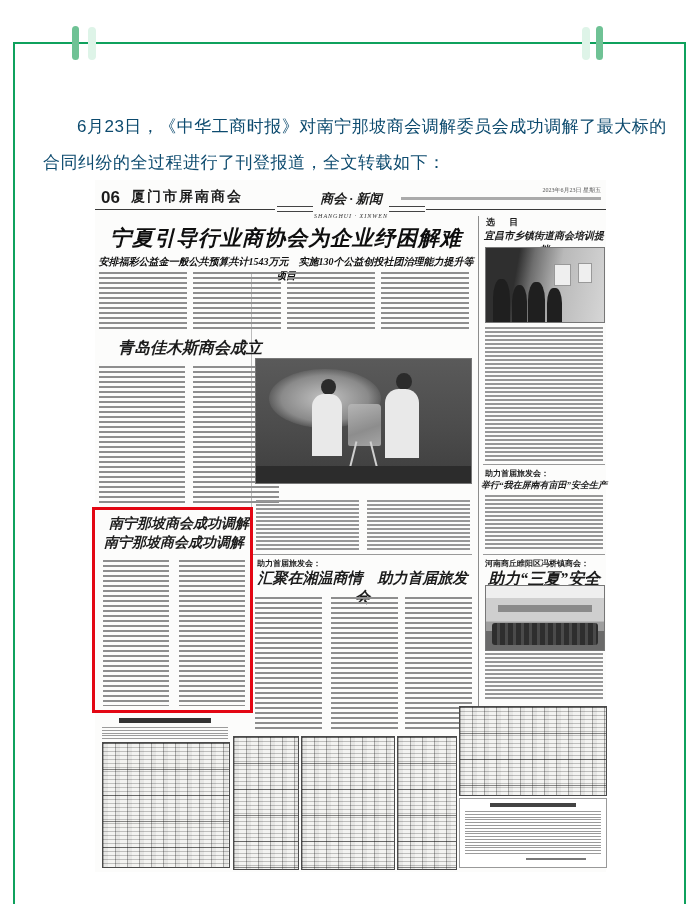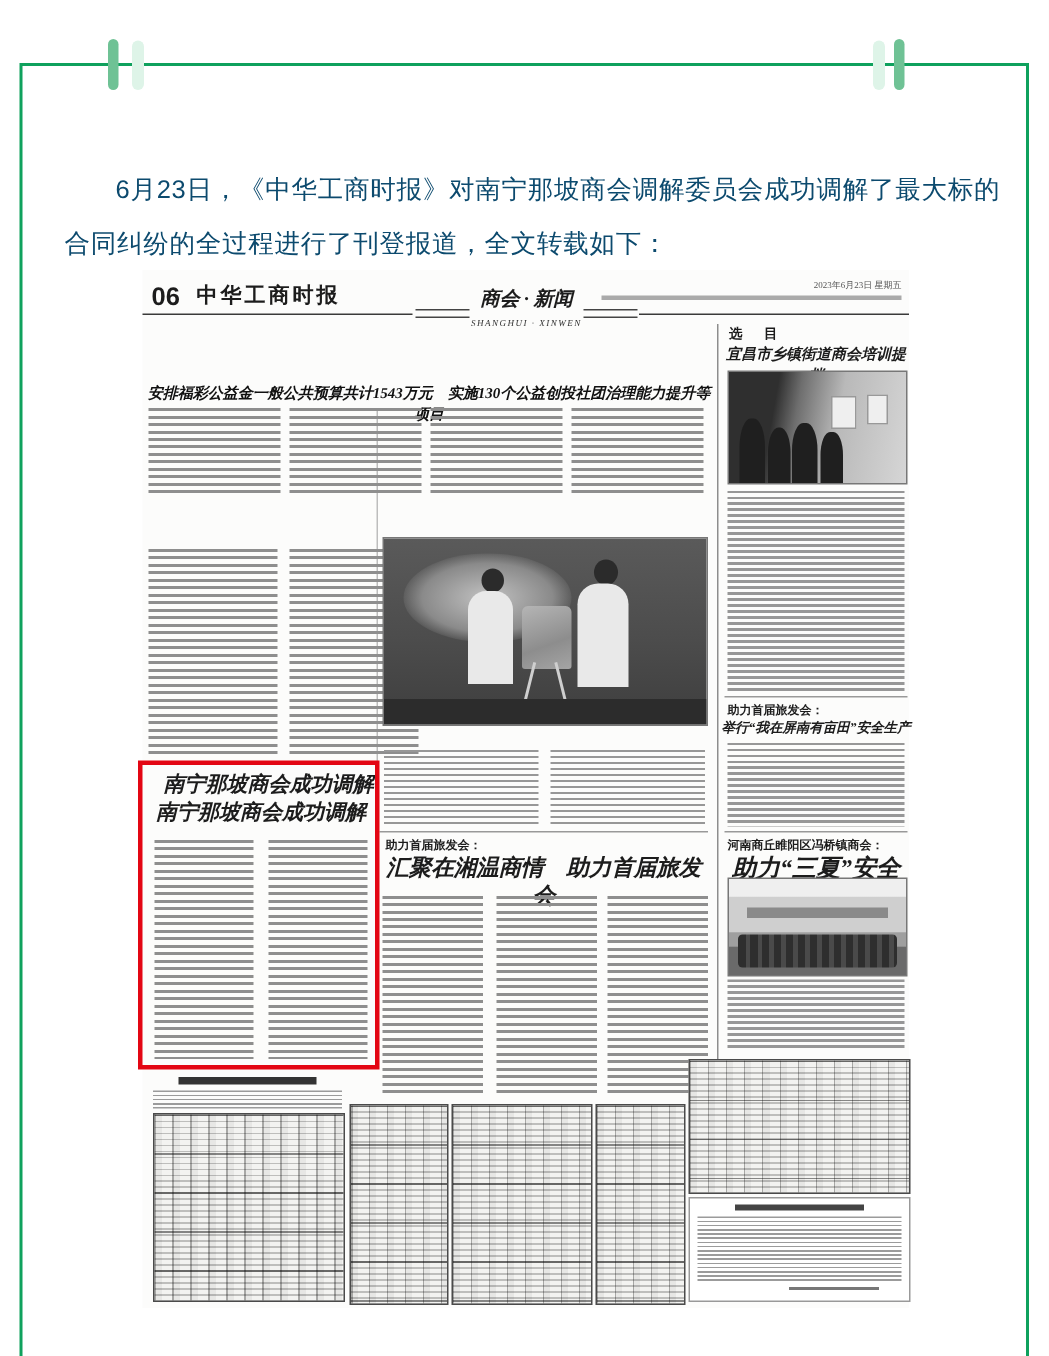--- a/index.html
+++ b/index.html
@@ -130,39 +130,41 @@
 <div class="abs deco-bar" id="bar-l-light"></div>
 <div class="abs deco-bar" id="bar-r-light"></div>
 <div class="abs deco-bar" id="bar-r-dark"></div>
 
 <div class="abs" id="intro">6月23日，《中华工商时报》对南宁那坡商会调解委员会成功调解了最大标的合同纠纷的全过程进行了刊登报道，全文转载如下：</div>
 
 <div class="abs serif" id="np">
 
   <div id="np-masthead">
     <span id="np-pageno">06</span>
-    <span id="np-name">中华工商时报</span>
+    <span id="np-name">厦门市屏南商会</span>
   </div>
   <div id="np-rule-l"></div>
   <div id="np-rule-r"></div>
   <div class="flank" id="flank-l"></div>
   <div class="flank" id="flank-r"></div>
   <div class="center" id="np-sec-title">商会 · 新闻</div>
   <div class="center" id="np-sec-sub">SHANGHUI · XINWEN</div>
   <div id="np-dateline">2023年6月23日 星期五</div>
   <div id="np-dategreek"></div>
   <div id="np-divider"></div>
   <div id="col-divider"></div>
 
+  <div class="center" id="main-hl">宁夏引导行业商协会为企业纾困解难</div>
   <div class="center" id="sub-hl">安排福彩公益金一般公共预算共计1543万元　实施130个公益创投社团治理能力提升等项目</div>
   <div class="greek ga" id="ga1"></div>
   <div class="greek ga" id="ga2"></div>
   <div class="greek ga" id="ga3"></div>
   <div class="greek ga" id="ga4"></div>
 
+  <div class="center" id="qd-hl">青岛佳木斯商会成立</div>
   <div class="greek gq" id="gq1"></div>
   <div class="greek gq" id="gq2"></div>
 
   <div class="center" id="nn-hl">
     <span style="position:static;display:block;text-align:right;">南宁那坡商会成功调解</span>
     <span style="position:static;display:block;">南宁那坡商会成功调解</span>
   </div>
   <div class="greek gn" id="gn1"></div>
   <div class="greek gn" id="gn2"></div>
 

